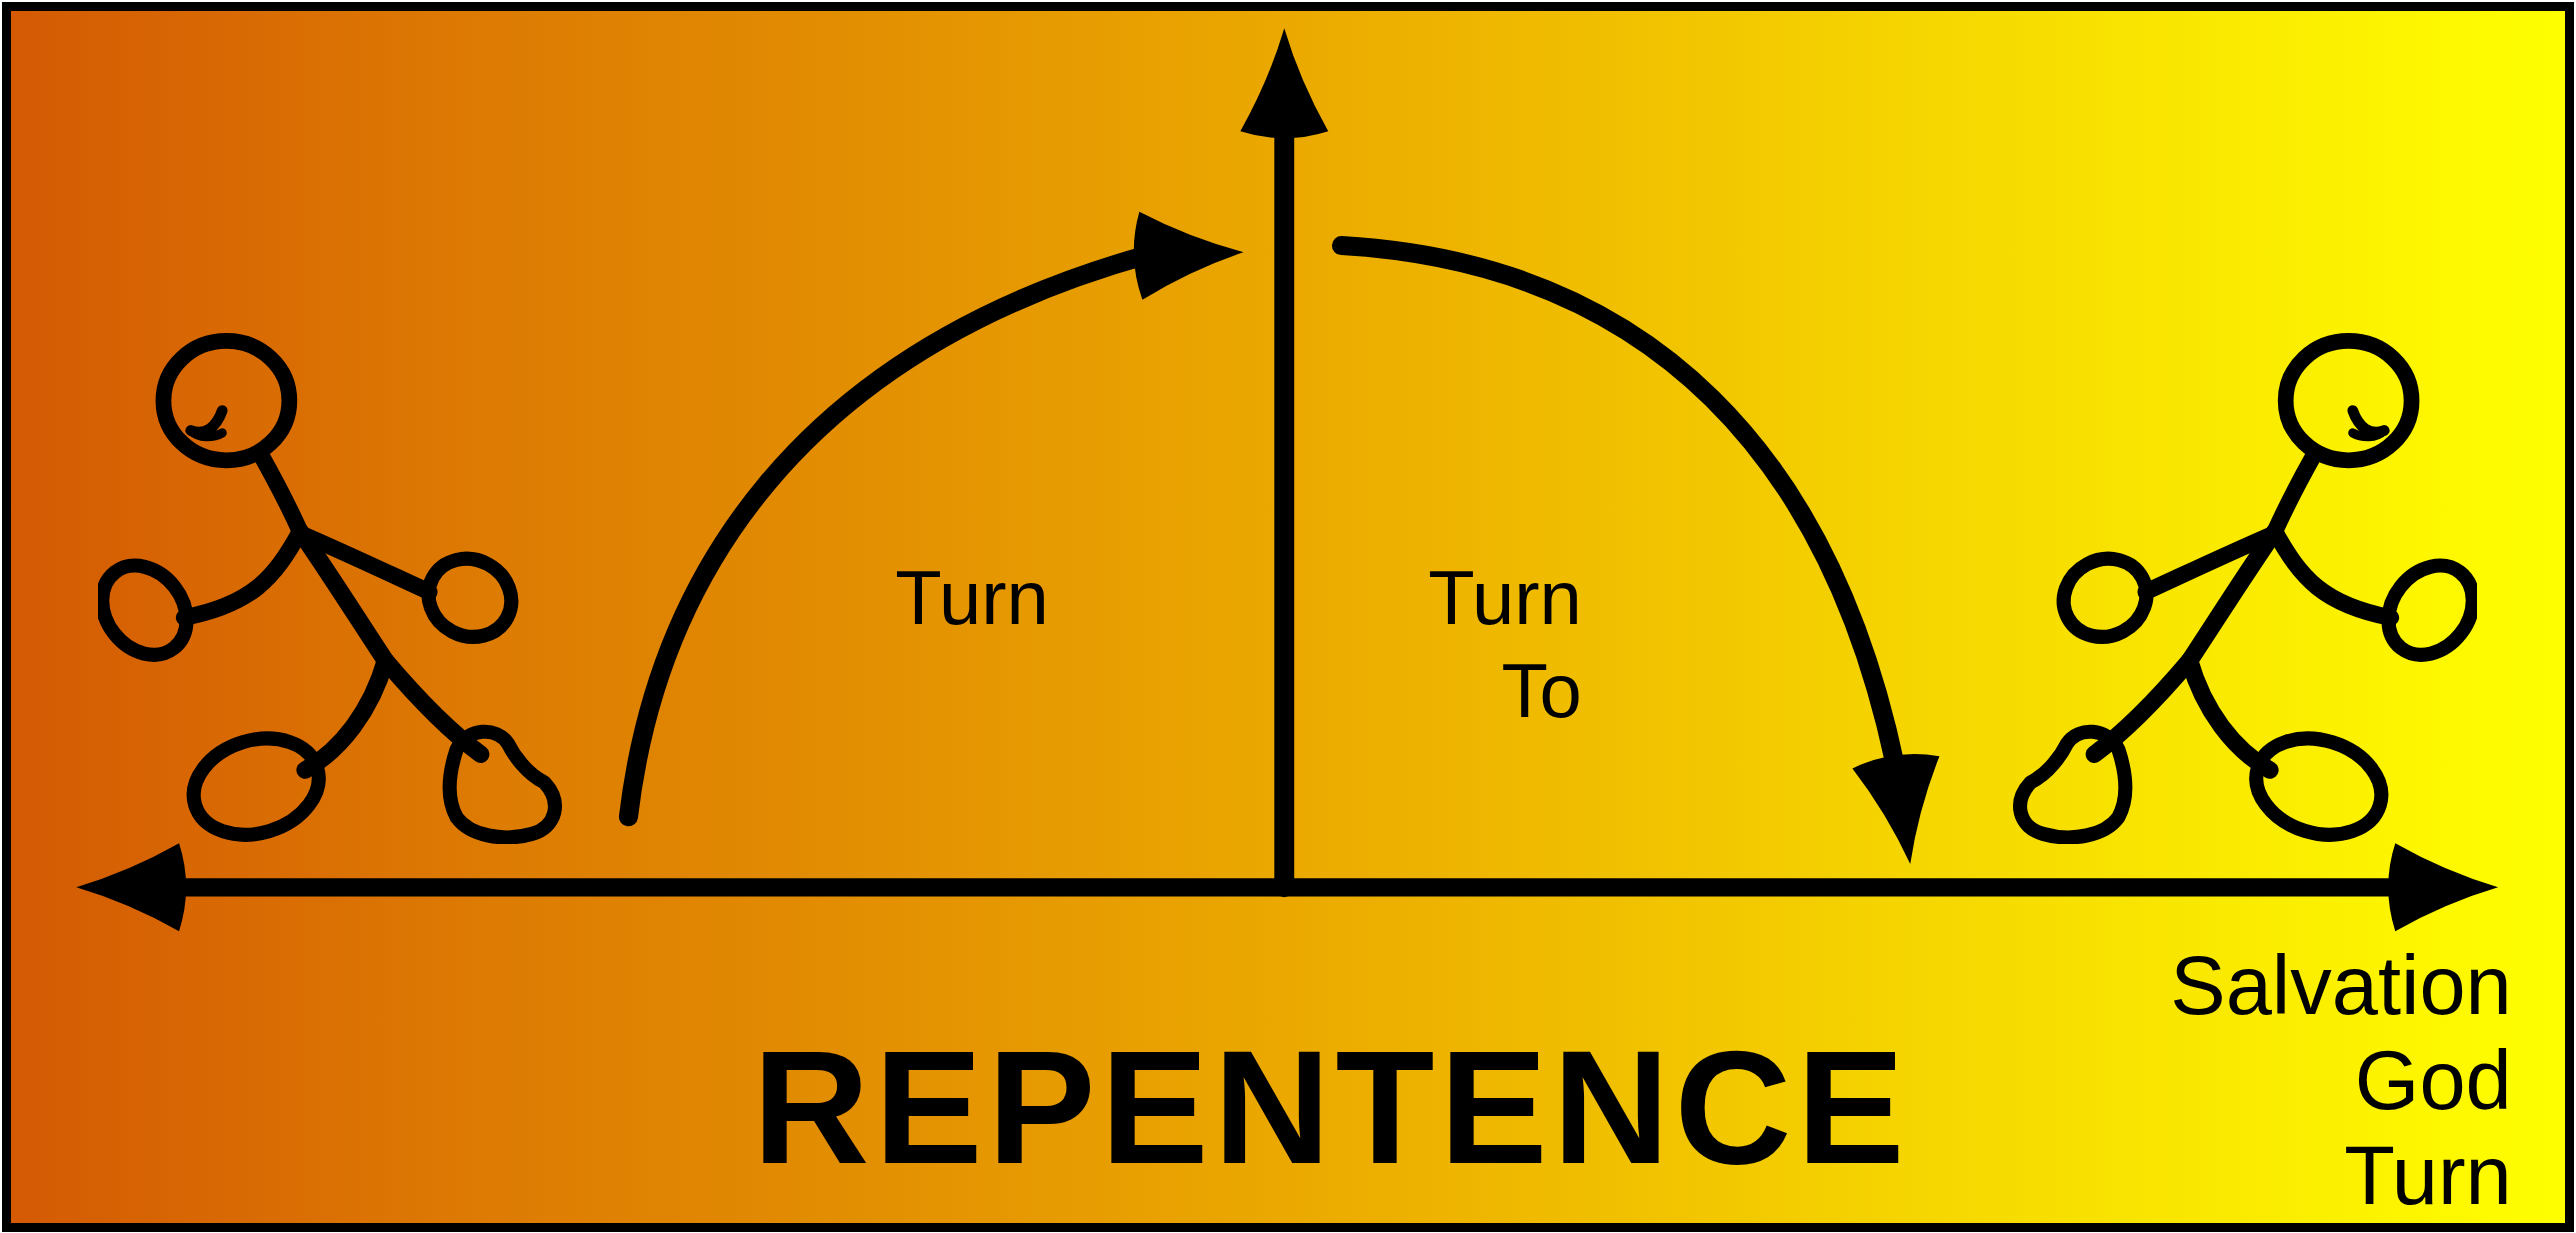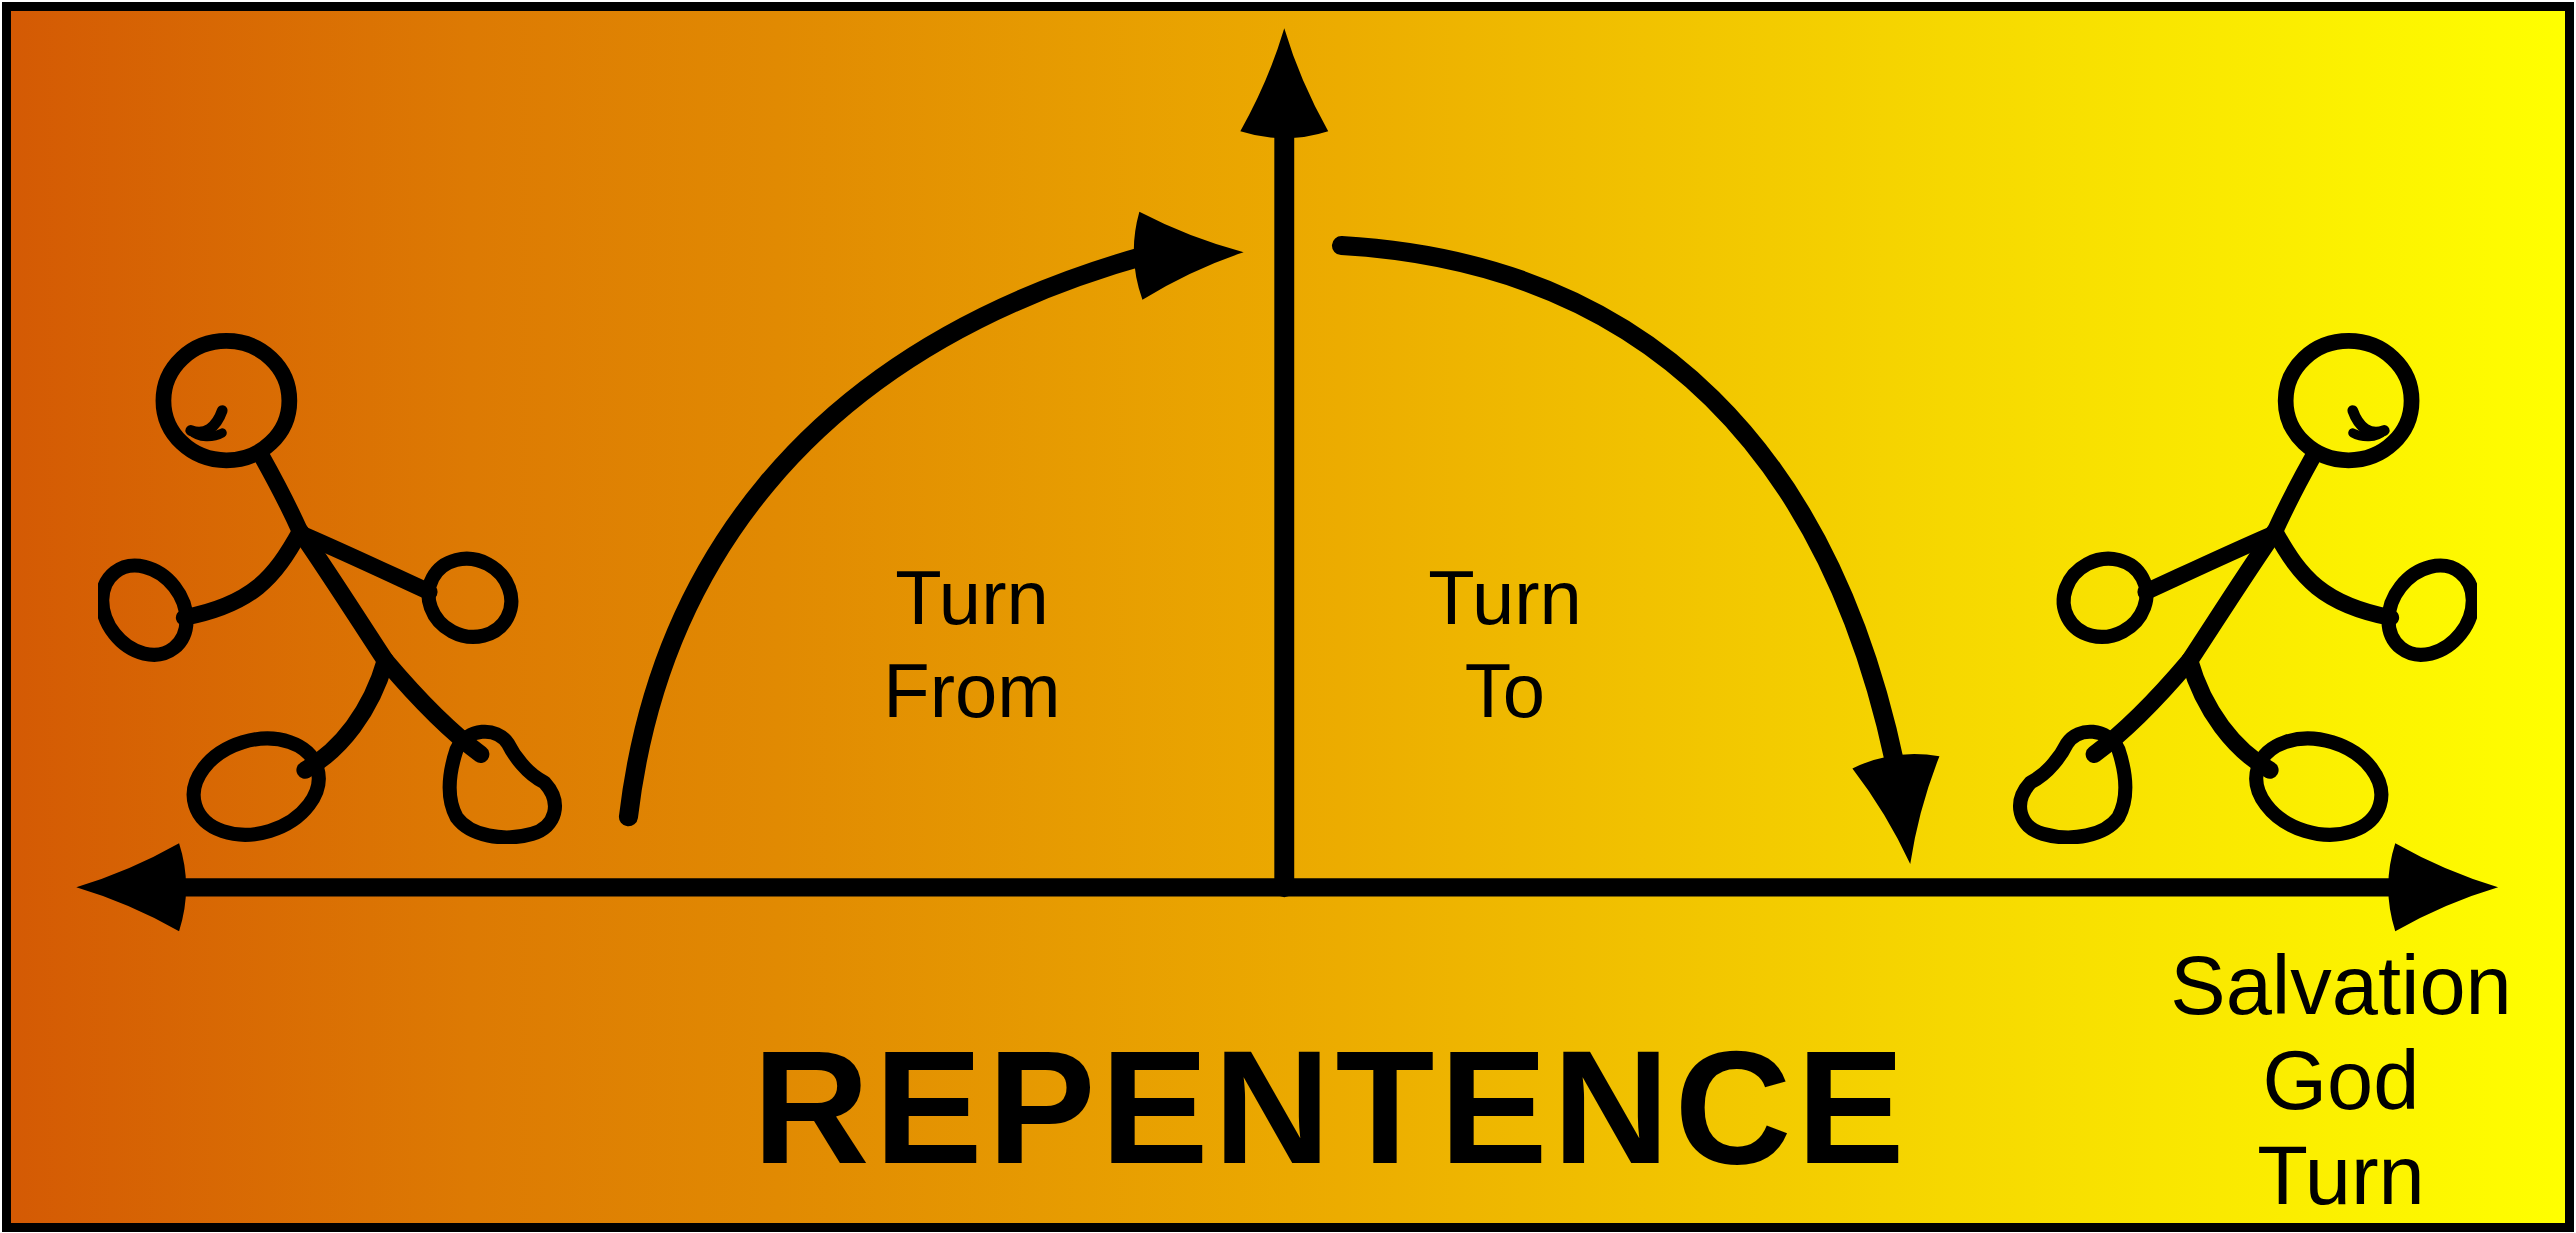--- a/index.html
+++ b/index.html
@@ -20,21 +20,21 @@
   }
   svg{position:absolute;}
   .overlay{left:0;top:0;width:2576px;height:1234px;}
   .figure{width:468px;height:514px;}
   .figure-left{left:98px;top:330px;}
   .figure-right{left:2009px;top:330px;transform:scaleX(-1);}
   .stroke{stroke:#000;fill:none;stroke-linecap:round;stroke-linejoin:round;}
   .ink{fill:#000;stroke:none;}
   .label{
     position:absolute;
-    text-align:center;
+    text-align:right;
     transform:translateX(-50%);
     white-space:pre;
   }
   .turn-label{font-size:76px;line-height:93px;}
   .turn-from{left:972px;top:551px;}
   .turn-to{left:1505px;top:551px;}
   .terms{font-size:83px;line-height:95px;}
   .terms-left{left:187px;top:938px;}
   .terms-right{left:2341px;top:938px;}
   .title{
@@ -106,21 +106,21 @@
       <ellipse cx="56" cy="338" rx="46" ry="58" transform="rotate(-38 56 338)" stroke-width="17"></ellipse>
       <path d="M 246 246 C 306 272 352 294 400 316" stroke-width="20"></path>
       <ellipse cx="449" cy="323" rx="51" ry="46" transform="rotate(28 449 323)" stroke-width="17"></ellipse>
       <path d="M 347 399 C 330 459 293 507 250 531" stroke-width="21"></path>
       <ellipse cx="191" cy="551" rx="77" ry="56" transform="rotate(-17 191 551)" stroke-width="17"></ellipse>
       <path d="M 347 399 C 391 451 428 487 462 512" stroke-width="21"></path>
       <path d="M 433 506 C 446 480 481 478 495 499 C 502 513 517 535 539 546 C 561 570 553 600 524 608 C 489 618 449 610 433 588 C 421 566 423 536 433 506 Z" stroke-width="17"></path>
     </g>
   </svg>
 
-  <div class="label turn-label turn-from"><span>Turn</span><br><span>From</span></div>
+  <div class="label turn-label turn-from"><span>Turn</span><br></div>
 
   <div class="label turn-label turn-to"><span>Turn</span><br><span>To</span></div>
 
 
   <div class="label terms terms-right"><span>Salvation</span><br><span>God</span><br><span>Turn</span></div>
 
   <div class="label title">REPENTENCE</div>
 
 </div>
 

